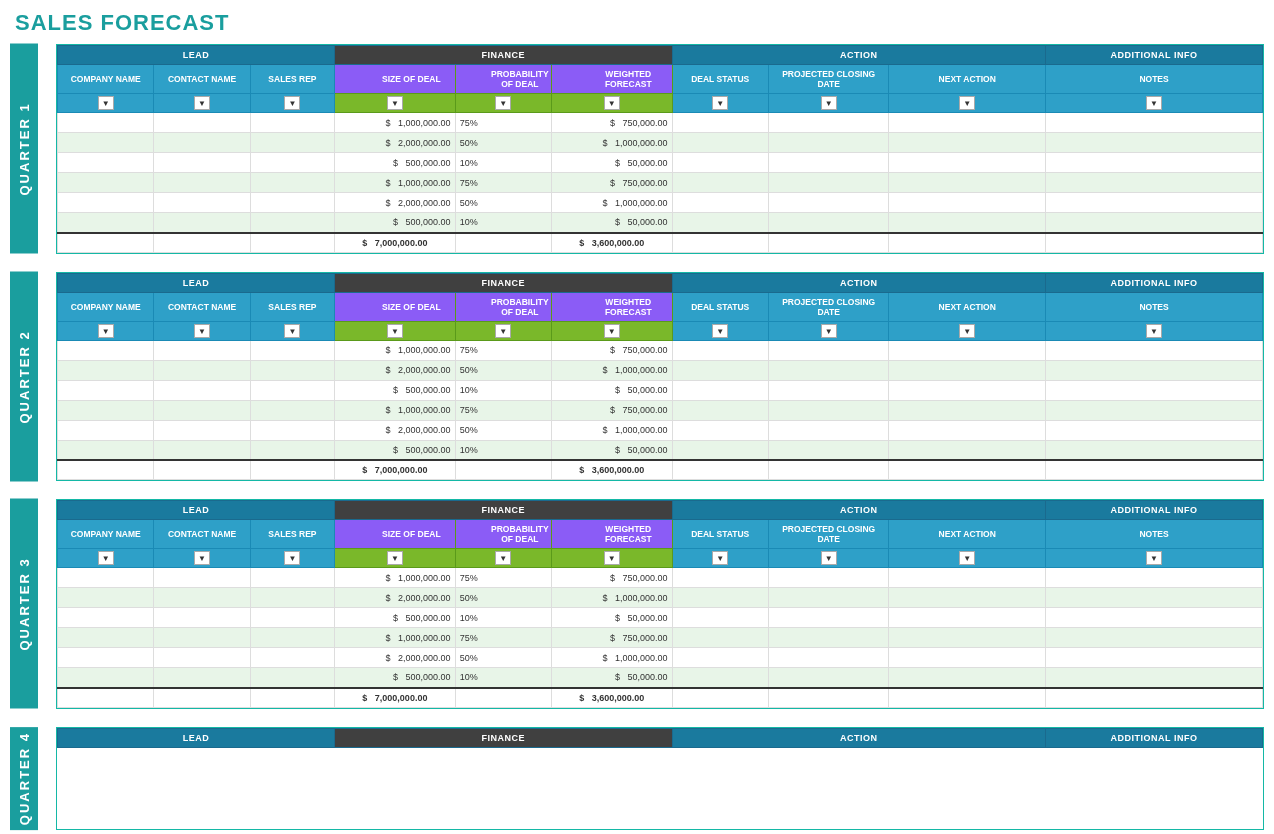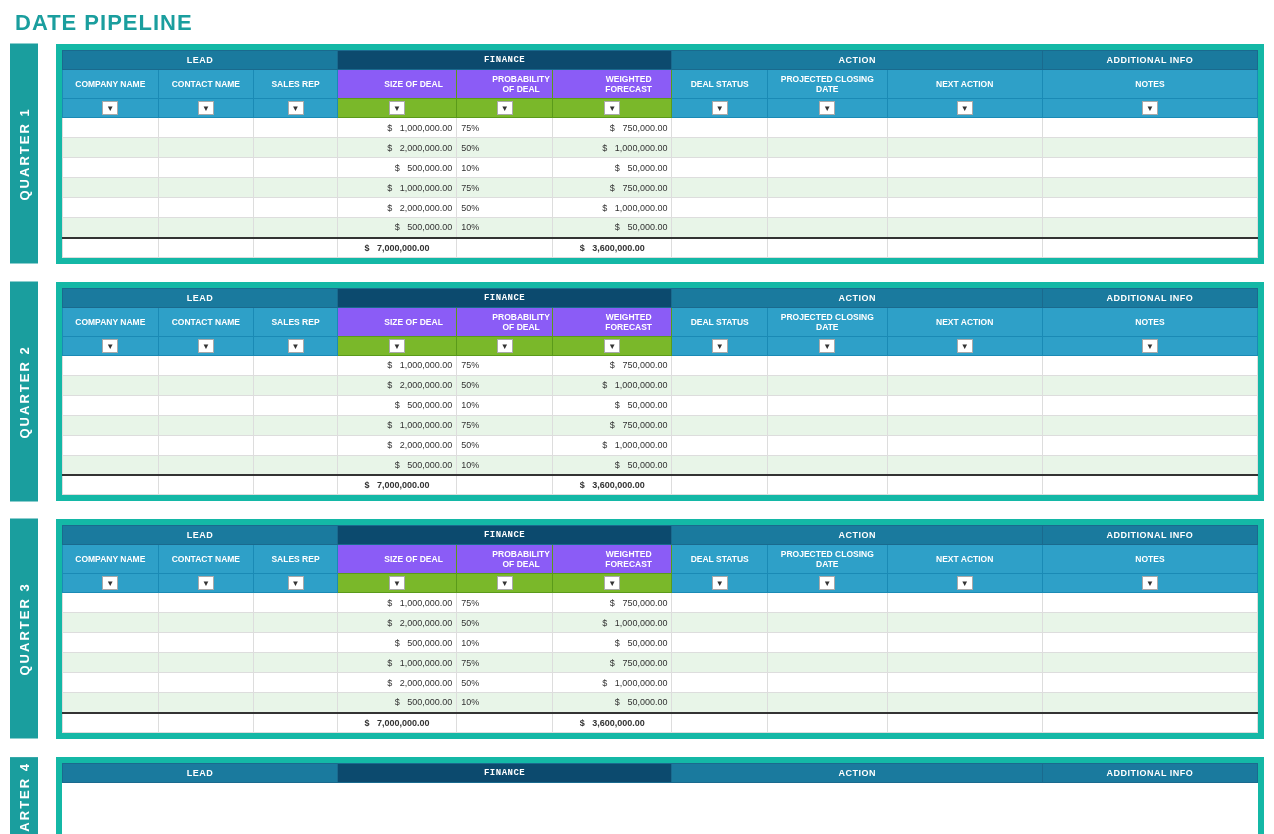--- a/index.html
+++ b/index.html
@@ -33,21 +33,21 @@
       font-size: 13px;
       letter-spacing: 2px;
       display: flex;
       align-items: center;
       justify-content: center;
       min-width: 28px;
       padding: 5px 0;
     }
     .table-container {
       flex: 1;
-      border: 6px solid #14b8a6;
+      border: 1px solid #14b8a6;
       margin-left: 18px;
     }
     table {
       width: 100%;
       border-collapse: collapse;
       table-layout: fixed;
     }
     .section-header-row th {
       background: #1a7a9e;
       color: white;
@@ -55,23 +55,22 @@
       font-weight: bold;
       text-align: center;
       padding: 4px 2px;
       border: 1px solid #1a6a8e;
       letter-spacing: 0.5px;
     }
     .section-header-row th.lead-section {
       background: #1a7a9e;
     }
     .section-header-row th.finance-section {
-      background: #0c4a6e;
+      background: #404040;
       color: white;
-      font-family: Liberation Mono, monospace;
     }
     .section-header-row th.action-section {
       background: #1a7a9e;
     }
     .section-header-row th.additional-section {
       background: #1a7a9e;
     }
     .col-header-row th {
       background: #2ea0c8;
       color: white;
@@ -138,21 +137,21 @@
     .col-weighted { width: 10%; }
     .col-dealstatus { width: 8%; }
     .col-projclose { width: 10%; }
     .col-nextaction { width: 13%; }
     .col-notes { width: 18%; }
     .dollar-sign { color: #333; }
   </style>
 </head>
 <body>
 
-<div class="page-title">DATE PIPELINE</div>
+<div class="page-title">SALES FORECAST</div>
 
 <div id="quarters-container">
     <div class="quarter-block">
       <div class="quarter-wrapper">
         <div class="quarter-label-col">QUARTER 1</div>
         <div class="table-container">
           <table>
             <colgroup>
               <col class="col-company">
               <col class="col-contact">

